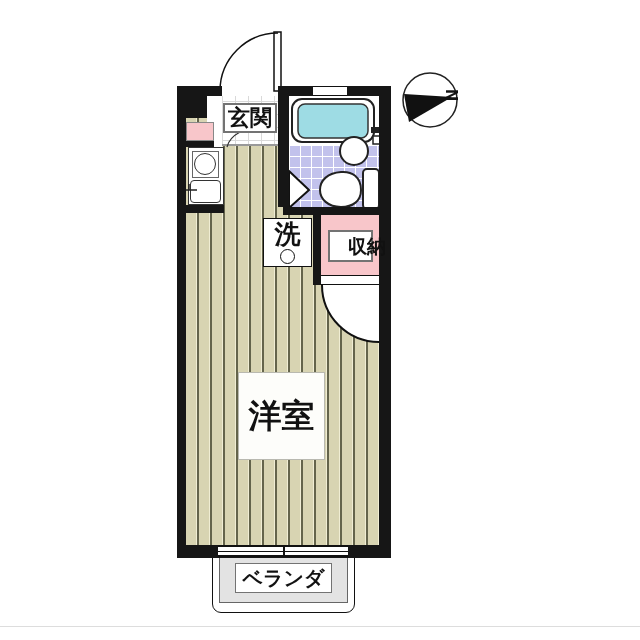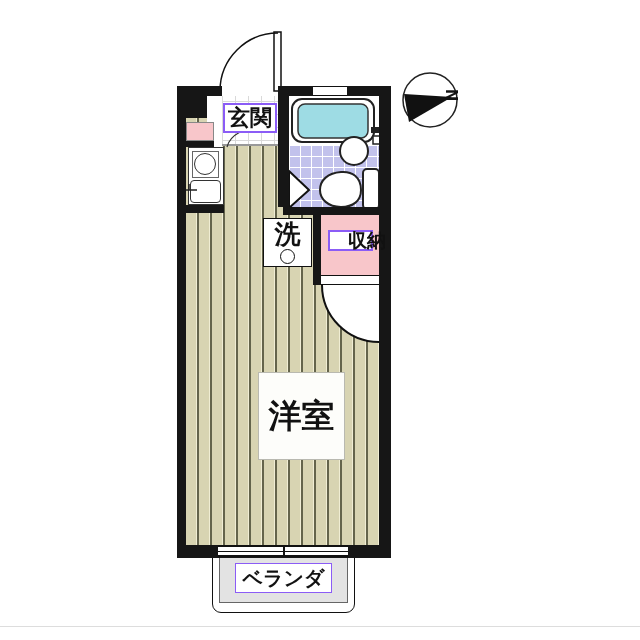--- a/index.html
+++ b/index.html
@@ -8,21 +8,21 @@
   .abs{position:absolute;box-sizing:border-box;}
   .wall{background:#161616;}
   .wood{background:repeating-linear-gradient(90deg,#d8d4b2 0 10px,#f0edd4 10px 11px,#64644b 11px 13px);}
   .tile-entrance{background-color:#ffffff;
      background-image:linear-gradient(#d9d9d9 1px,transparent 1px),linear-gradient(90deg,#d9d9d9 1px,transparent 1px);
      background-size:13px 13px;}
   .tile-bath{background-color:#c2c2ec;
      background-image:linear-gradient(#ffffff 1.5px,transparent 1.5px),linear-gradient(90deg,#ffffff 1.5px,transparent 1.5px);
      background-size:11px 11px;}
   .pink{background:#f8c6ca;}
-  .labelbox{background:#ffffff;border:2px solid #8b5cf6;display:flex;align-items:center;justify-content:center;
+  .labelbox{background:#ffffff;border:2px solid #737373;display:flex;align-items:center;justify-content:center;
             font-weight:bold;line-height:1.1;white-space:nowrap;}
   .roomlabel{background:#fdfdfa;border:1px solid #b9b9b0;display:flex;flex-direction:column;
              align-items:center;justify-content:center;font-weight:bold;line-height:1.25;}
   .thinline{background:#999;}
   svg{position:absolute;left:0;top:0;}
 </style>
 </head>
 <body>
 
 <div id="canvas">
@@ -100,25 +100,25 @@
 
   <div class="abs" style="left:313px;top:86px;width:34px;height:10px;background:#fff;border-top:1.5px solid #111;border-bottom:1.5px solid #111;"></div>
   <div class="abs" style="left:218px;top:545px;width:130px;height:12px;background:#fff;border-top:2px solid #111;border-bottom:2px solid #111;"></div>
   <div class="abs" style="left:218px;top:550.5px;width:130px;height:1.5px;background:#111;"></div>
   <div class="abs" style="left:283px;top:545px;width:1.5px;height:12px;background:#111;"></div>
 
   <div class="abs labelbox" style="left:223px;top:103px;width:54px;height:30px;font-size:22px;">
     <span>玄関</span>
   </div>
 
-  <div class="abs labelbox" style="left:328px;top:230px;width:45px;height:21px;font-size:19px;padding-left:33px;">
+  <div class="abs labelbox" style="left:328px;top:230px;width:45px;height:32px;font-size:19px;padding-left:33px;">
     <span>収納</span>
   </div>
 
-  <div class="abs roomlabel" style="left:238px;top:372px;width:87px;height:88px;font-size:33px;margin-left:20px;">
+  <div class="abs roomlabel" style="left:238px;top:372px;width:87px;height:88px;font-size:33px;">
     <div>洋室</div>
   </div>
 
   <div class="abs labelbox" style="left:235px;top:563px;width:97px;height:30px;font-size:20px;border-width:1.5px;justify-content:center;">
     <span>ベランダ</span>
   </div>
 
   <div class="abs" style="left:0;top:626px;width:640px;height:1px;background:#ddd;"></div>
 </div>
 

